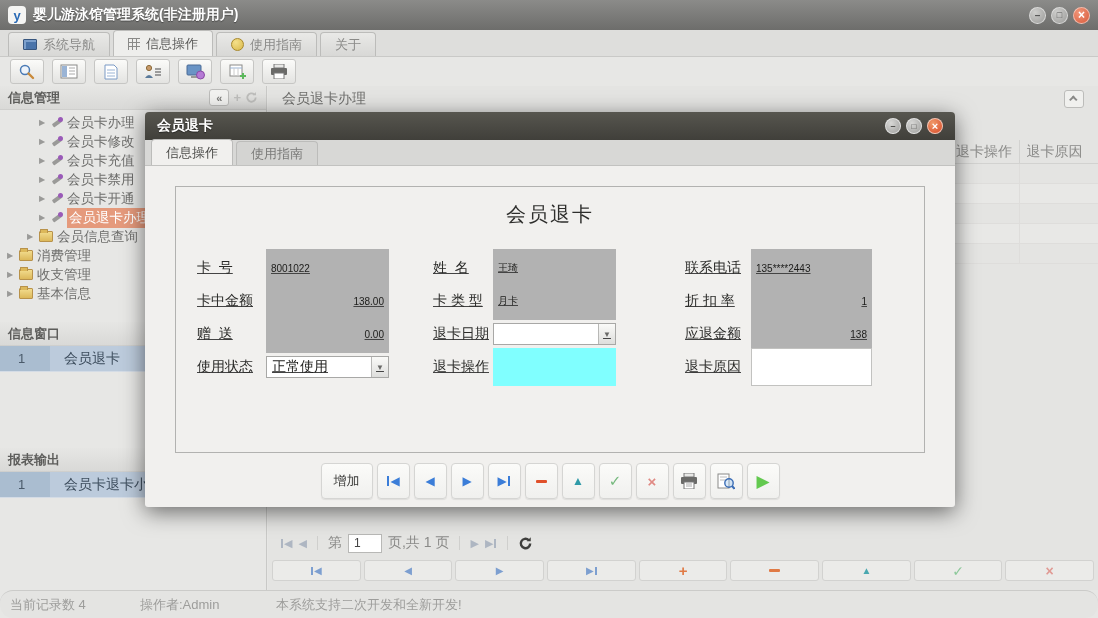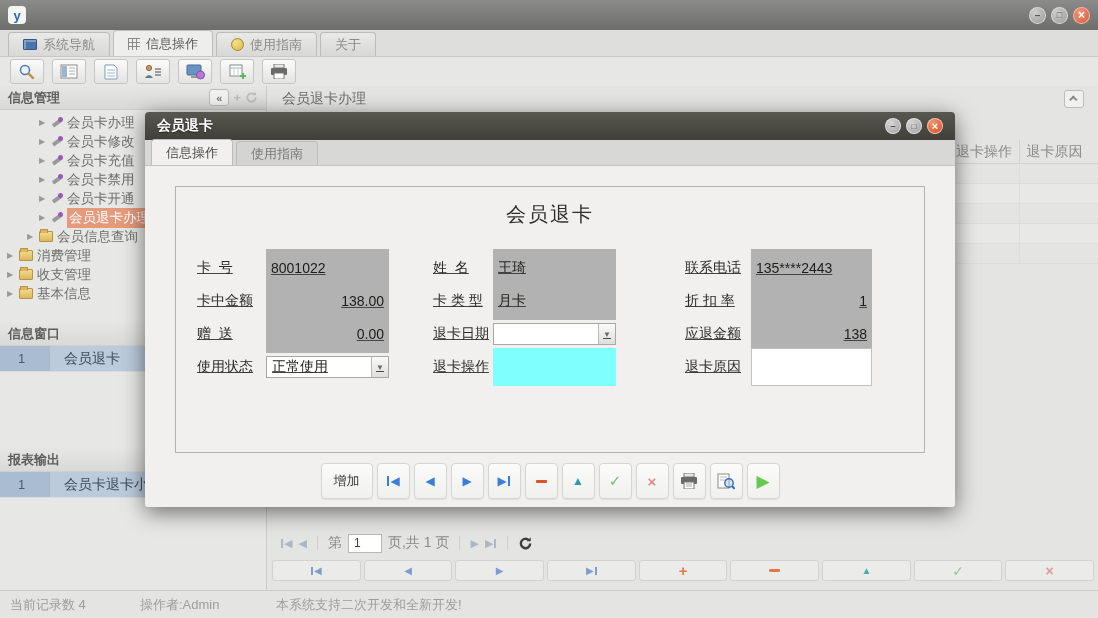--- a/index.html
+++ b/index.html
@@ -106,21 +106,21 @@
   .nbtn { flex:1; border:1px solid #d2d2d0; border-radius:3px; background:#ebebe9;
     display:flex; align-items:center; justify-content:center; cursor:pointer; }
   .nico { font-size:10px; line-height:1; display:inline-flex; align-items:center; }
   .c-blue { color:#7d9fd0; } .c-orange { color:#e07a45; }
   .c-teal { color:#4aa8b0; } .c-green { color:#8cc89a; } .c-pink { color:#e09a94; }
   .minus-bar { width:11px; height:3px; background:#e07a45; border-radius:1px; }
   .minus-bar.red { background:#e0502a; }
 
   
   .statusbar { position:absolute; left:0; top:590px; width:1098px; height:28px;
-    background:#e4e4e2; border-top:1px solid #cbcbc9; display:flex; align-items:center; color:#9d9d9b; font-size:13px; }
+    background:#e4e4e2; border-top:1px solid #cbcbc9; display:flex; align-items:center; color:#9d9d9b; font-size:13px;border-radius:13px; }
   .statusbar .s1 { margin-left:10px; width:88px; }
   .statusbar .s2 { margin-left:42px; width:116px; }
   .statusbar .s3 { margin-left:20px; }
 
   
   .dialog { position:absolute; left:145px; top:112px; width:810px; height:395px;
     background:#f1f0ee; border-radius:5px 5px 3px 3px; box-shadow:0 5px 22px rgba(0,0,0,.55); z-index:50; }
   .dtitle { height:28px; background:linear-gradient(#57564f,#403f3a); border-radius:4px 4px 0 0;
     display:flex; align-items:center; padding:0 12px; }
   .dtitle .t { color:#fff; font-weight:bold; font-size:14px; text-shadow:0 1px 1px rgba(0,0,0,.5); }
@@ -137,21 +137,21 @@
   .dtab { height:24px; padding:0 14px; display:flex; align-items:center; font-size:13px; color:#7a7a78;
     border:1px solid #bcbcba; border-bottom:none; border-radius:4px 4px 0 0; background:#d4d4d2; margin-right:3px; cursor:pointer; }
   .dtab.active { background:#f1f0ee; color:#4a4a48; height:26px; }
   .dbody { position:relative; height:341px; }
   .formbox { position:absolute; left:30px; top:20px; width:750px; height:267px;
     border:1px solid #b2b2b0; background:#f1f0ee; }
   .ftitle { position:absolute; left:0; top:14px; width:100%; text-align:center;
     font-size:20px; color:#2e2e2c; letter-spacing:2px; }
   .cell { position:absolute; height:22px; display:flex; align-items:center;text-decoration:underline; }
   .cell .flabel { font-size:14px; color:#2a2a28; white-space:pre; }
-  .fld { height:38px; display:flex; align-items:center; padding:0 5px; font-size:14px; color:#1c1c1a; }
+  .fld { height:38px; display:flex; align-items:center; padding:0 5px; font-size:10px; color:#1c1c1a; }
   .fld.gray { background:#b2b2b2; }
   .fld.right { justify-content:flex-end; }
   .fld.cyan { background:#80ffff; }
   .fld.white { background:#fff; border:1px solid #c2c2c0; }
   .combo { height:22px; background:#fff; border:1px solid #a8a8a6; display:flex; align-items:center; }
   .combo .cval { flex:1; padding-left:5px; font-size:14px; color:#1c1c1a; }
   .combo .drop { width:17px; height:20px; border-left:1px solid #b8b8b6;
     background:linear-gradient(#fafaf8,#dededc); display:flex; align-items:center; justify-content:center;
     color:#6a6a68; font-size:8px; cursor:pointer; }
   
@@ -169,20 +169,21 @@
   .dico .b { width:2px; height:10px; background:currentColor; margin:0 1px; }
   .blue { color:#3b7dd8; } .check { color:#74b87c; font-size:15px; font-weight:bold; }
   .cross { color:#e08a84; font-size:15px; font-weight:bold; }
   .tri-up { color:#2f9aa8; } .play { color:#63c94f; font-size:17px; }
 </style>
 </head>
 <body>
 
 <div class="titlebar">
   <div class="logo">y</div>
+  <div class="win-title">婴儿游泳馆管理系统(非注册用户)</div>
   <div class="winbtns">
     <div class="cbtn min"></div>
     <div class="cbtn max"></div>
     <div class="cbtn close"></div>
   </div>
 </div>
 
 <div class="tabbar">
   <div class="mtab">
     <span class="ti-nav"></span>

